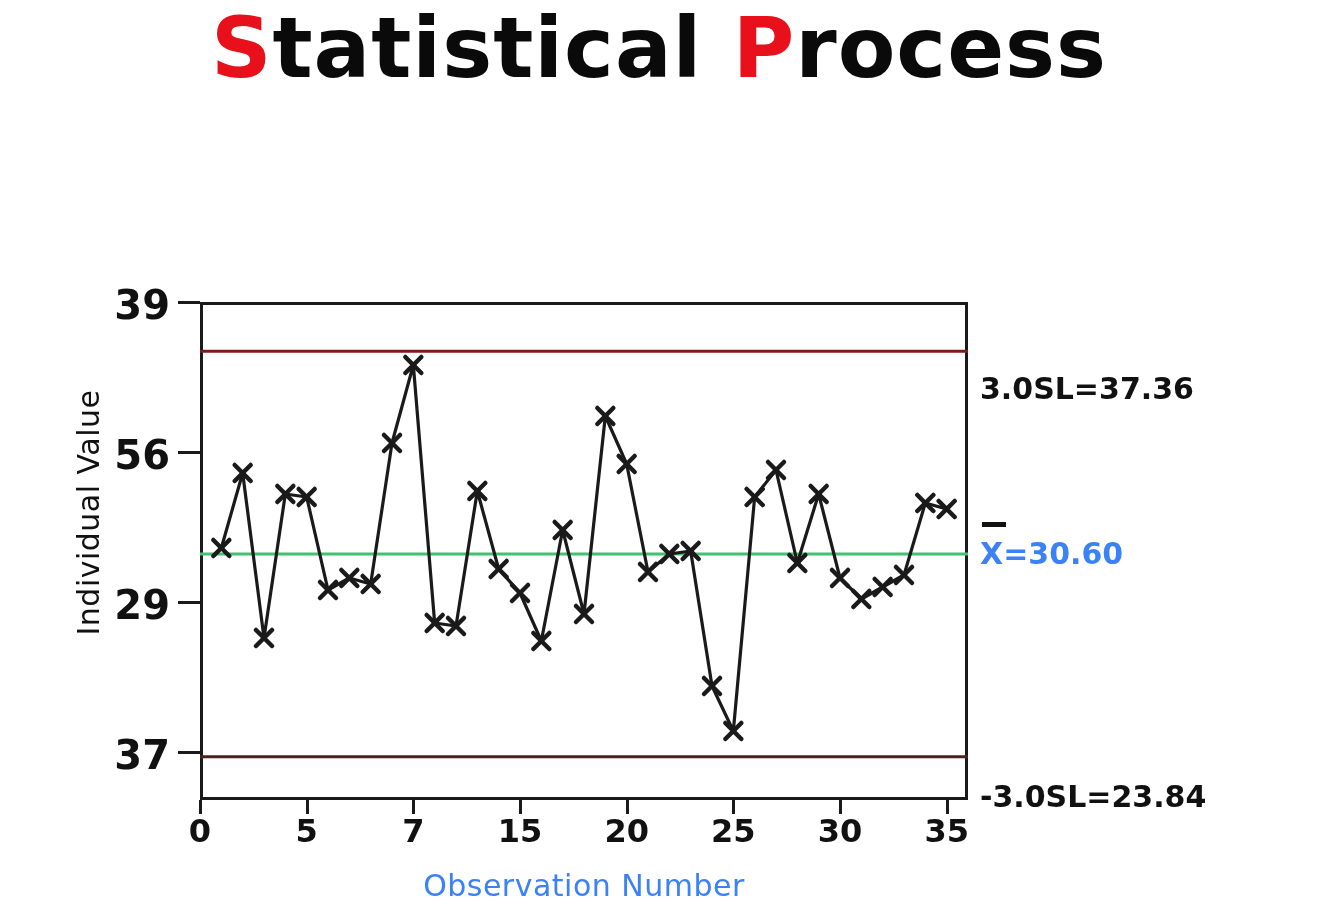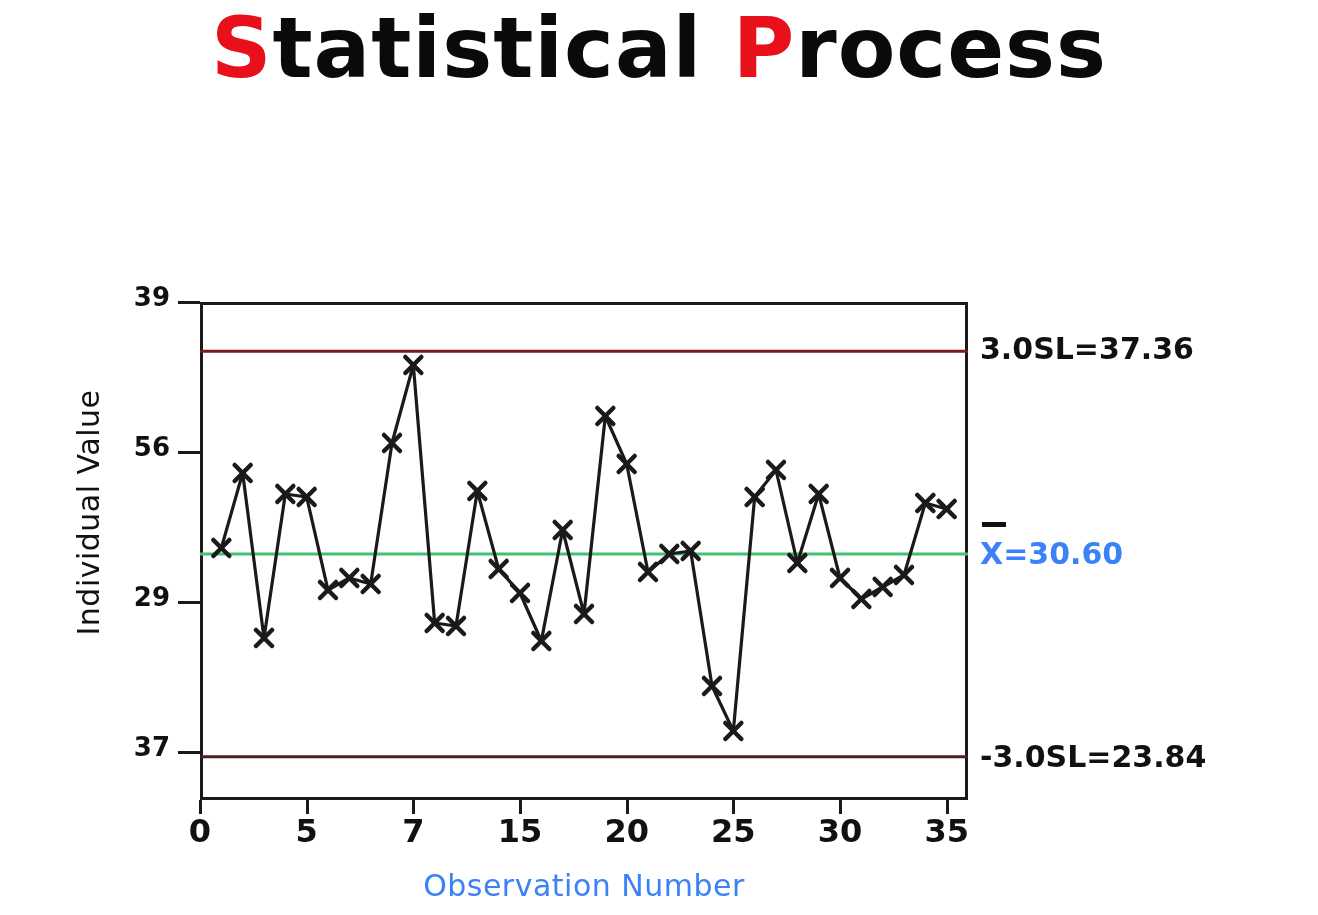--- a/index.html
+++ b/index.html
@@ -65,21 +65,21 @@
     width: 768px;
     height: 498px;
   }
 
   
   .ytick-label {
     position: absolute;
     right: 1118px; 
     font-family: "DejaVu Sans", sans-serif;
     font-weight: bold;
-    font-size: 26px;
+    font-size: 40px;
     color: #111;
     text-align: right;
     width: 70px;
   }
   .ytick-mark {
     position: absolute;
     width: 22px;
     height: 3px;
     background: #1a1a1a;
   }
@@ -127,20 +127,21 @@
 
   
   .limit-label {
     position: absolute;
     left: 980px;
     font-family: "DejaVu Sans", sans-serif;
     font-weight: bold;
     font-size: 30px;
     color: #111;
     white-space: nowrap;
+    margin-top: 40px;
   }
   #center-label-wrap {
     position: absolute;
     left: 980px;
     top: 282px;
   }
   #center-overbar {
     position: absolute;
     left: 2px;
     top: -14px;

